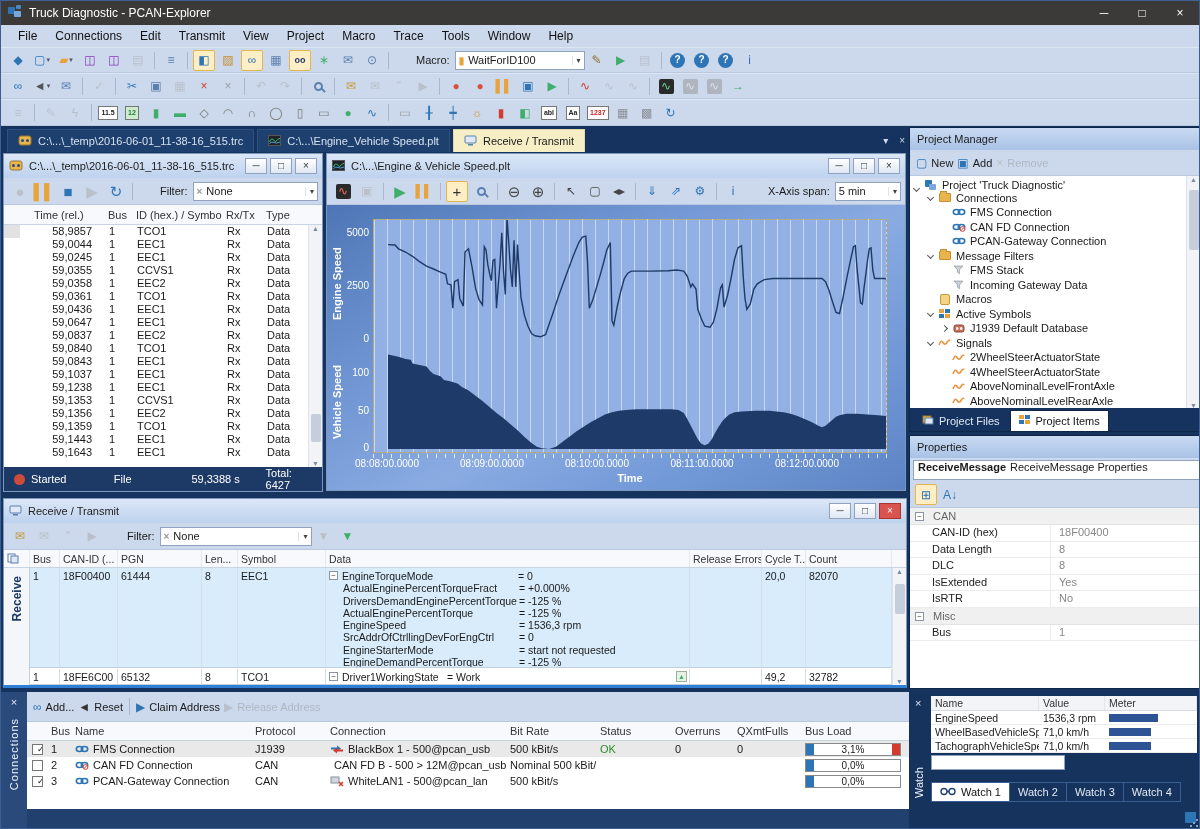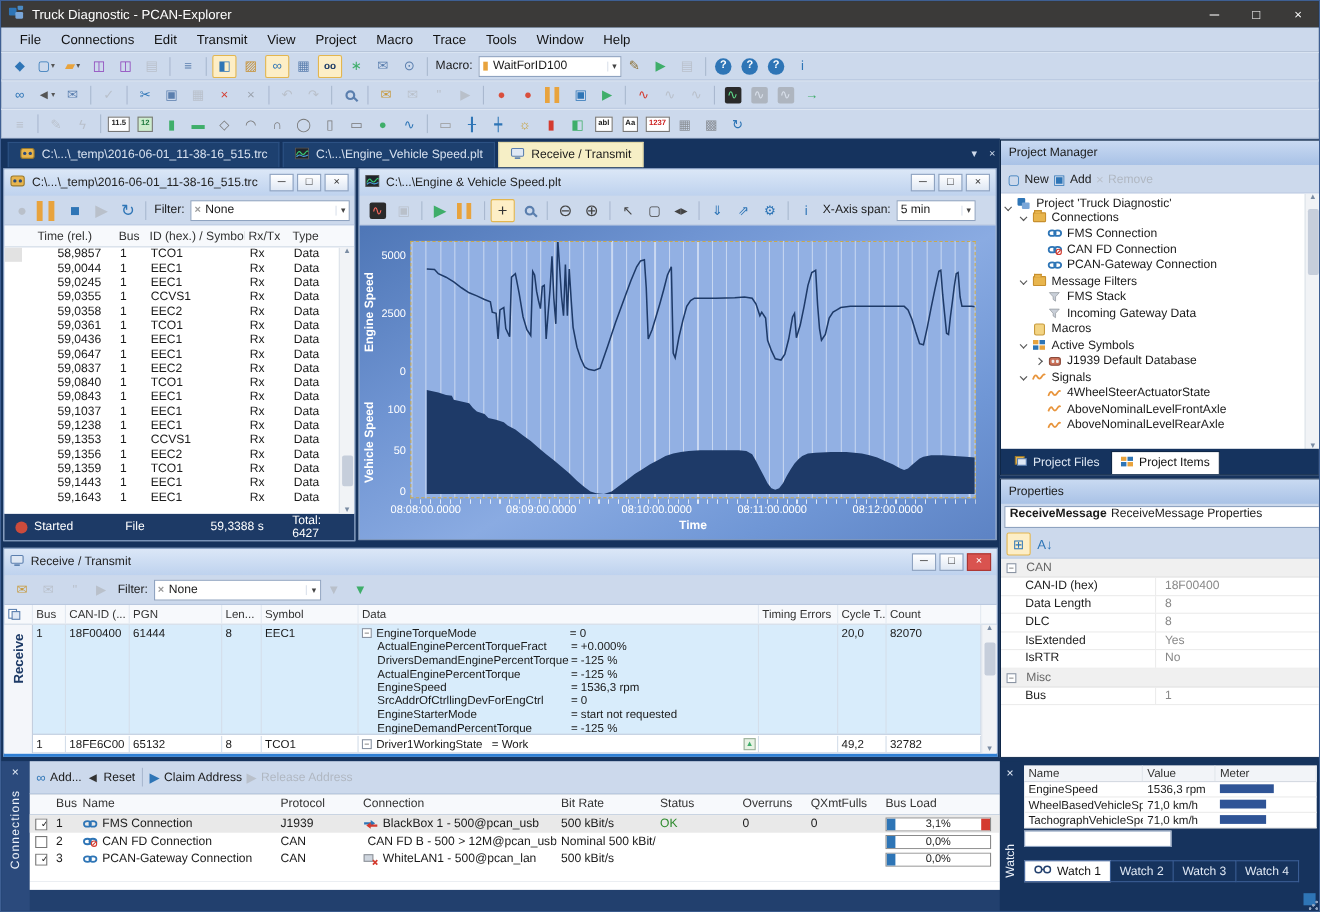--- a/index.html
+++ b/index.html
@@ -17,21 +17,21 @@
   #tb3{height:27px}
   .tbi{min-width:22px;height:21px;display:inline-flex;align-items:center;justify-content:center;margin:0 1px;border-radius:2px;position:relative;border:1px solid transparent}
   .tbi .g{font-size:12px;line-height:1}
   .tbi.big .g{font-size:15px}
   .tbi.hl{background:#fdeec6;border-color:#e3b64f}
   .tbi.dis{opacity:.45;filter:grayscale(1)}
   .tbi .dd{font-size:7px;color:#555;margin-left:1px}
   .tbi .lbl{margin-left:4px;font-size:11px;color:#1a1a1a}
   .tbi.dis .lbl{color:#8a8f96}
   .tb-sep{width:1px;height:17px;background:#a9b8cf;margin:0 4px;flex:none}
-  .tb-label{margin:0 5px 0 3px;font-size:11px;white-space:nowrap}
+  .tb-label{margin:0 5px 0 23px;font-size:11px;white-space:nowrap}
   .combo{height:19px;background:#fff;border:1px solid #8fa3c0;display:inline-flex;align-items:center;padding:0 3px;font-size:11px;gap:4px;white-space:nowrap}
   .combo .caret{margin-left:auto;font-size:8px;color:#444;border-left:1px solid #dbe2ec;padding-left:4px}
   .combo .lead{font-size:10px;font-weight:bold}
   .txticon{border:1px solid #777;background:#fff;font-size:7px;line-height:12px;padding:0 2px;height:14px;display:inline-flex;align-items:center;font-weight:bold}
   .mag{width:9px;height:9px;border:2px solid #5b7fae;border-radius:50%;position:relative;display:inline-block}
   .mag::after{content:"";position:absolute;width:6px;height:2px;background:#5b7fae;transform:rotate(45deg);right:-5px;bottom:-2px}
 
   .tabbar{position:absolute;left:0;top:125px;width:908px;height:26px;background:#15335e;display:flex;align-items:flex-end;padding-left:6px;gap:3px}
   .tab{height:23px;display:flex;align-items:center;gap:6px;padding:0 10px;font-size:11px;color:#d7e1f0;background:#1d406f;border:1px solid #2c5183;border-bottom:none;white-space:nowrap}
   .tab.active{background:#f6efc6;color:#1a1a1a;border-color:#e3d9a8}
@@ -826,21 +826,21 @@
             <rect x="1" y="1" width="7" height="8" fill="#fff" stroke="#5b7fae"></rect>
             <rect x="4" y="3" width="7" height="7" fill="#dfe8f4" stroke="#5b7fae"></rect>
           </svg>
         </span>
         <span style="width: 30px; flex: 0 0 auto;">Bus</span>
         <span style="width: 58px; flex: 0 0 auto;">CAN-ID (...</span>
         <span style="width: 84px; flex: 0 0 auto;">PGN</span>
         <span style="width: 36px; flex: 0 0 auto;">Len...</span>
         <span style="width: 88px; flex: 0 0 auto;">Symbol</span>
         <span style="width: 364px; flex: 0 0 auto;">Data</span>
-        <span style="width: 72px; flex: 0 0 auto;">Timing Errors</span>
+        <span style="width: 72px; flex: 0 0 auto;">Release Errors</span>
         <span style="width: 44px; flex: 0 0 auto;">Cycle T...</span>
         <span style="width: 86px; flex: 0 0 auto;">Count</span>
       </div>
     <div class="rx-body" id="rx-body">
         <div class="rx-side">
           <span class="vtext">Receive</span>
         </div>
         <div class="rxrow" style="top: 0px; height: 100px; background: rgb(216, 236, 251); border-bottom: 1px solid rgb(195, 206, 222);">
           <span class="c" style="width: 30px; flex: 0 0 auto;">1</span>
           <span class="c" style="width: 58px; flex: 0 0 auto;">18F00400</span>
@@ -1256,20 +1256,29 @@
           </span>
           <span>Signals</span>
         </div>
         <div class="titem" style="padding-left: 32px;">
           <span class="chev none"></span>
           <span class="ticon">
             <svg width="13" height="9">
               <path d="M1 7 Q3 1 5 4.5 T9 4.5 T12 3" fill="none" stroke="#e8953d" stroke-width="1.6"></path>
             </svg>
           </span>
+          <span>2WheelSteerActuatorState</span>
+        </div>
+        <div class="titem" style="padding-left: 32px;">
+          <span class="chev none"></span>
+          <span class="ticon">
+            <svg width="13" height="9">
+              <path d="M1 7 Q3 1 5 4.5 T9 4.5 T12 3" fill="none" stroke="#e8953d" stroke-width="1.6"></path>
+            </svg>
+          </span>
           <span>4WheelSteerActuatorState</span>
         </div>
         <div class="titem" style="padding-left: 32px;">
           <span class="chev none"></span>
           <span class="ticon">
             <svg width="13" height="9">
               <path d="M1 7 Q3 1 5 4.5 T9 4.5 T12 3" fill="none" stroke="#e8953d" stroke-width="1.6"></path>
             </svg>
           </span>
           <span>AboveNominalLevelFrontAxle</span>

